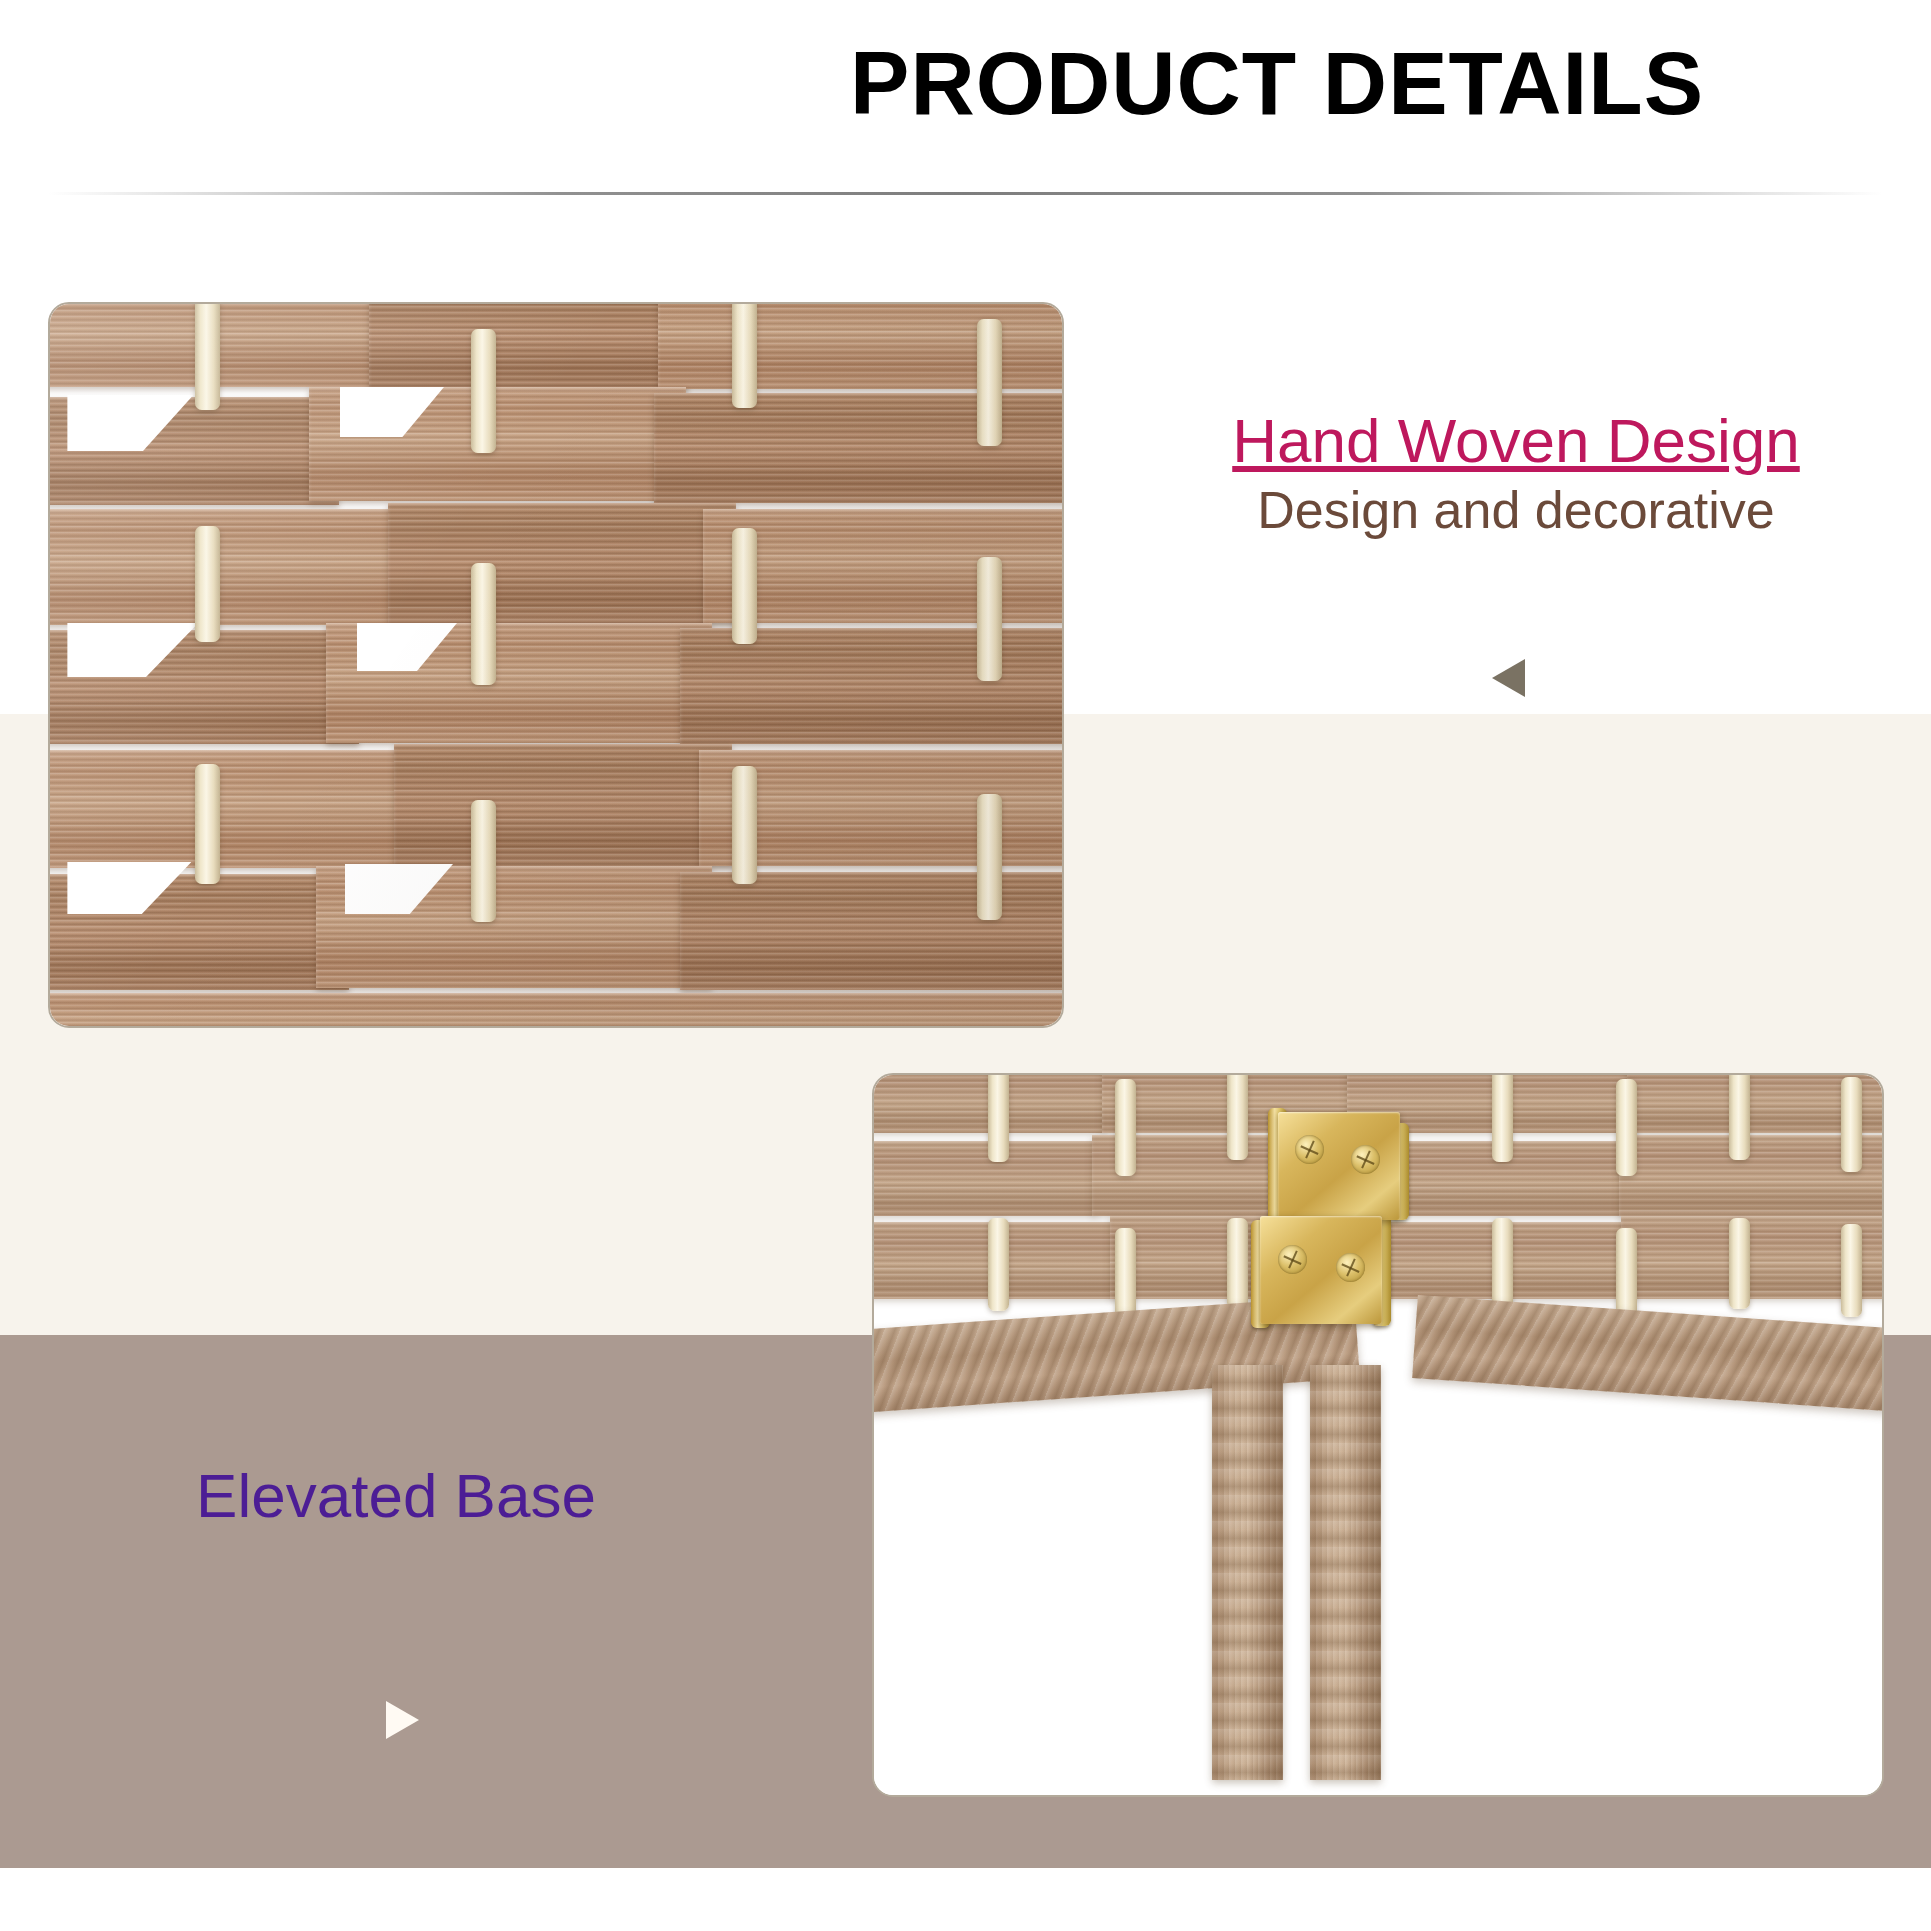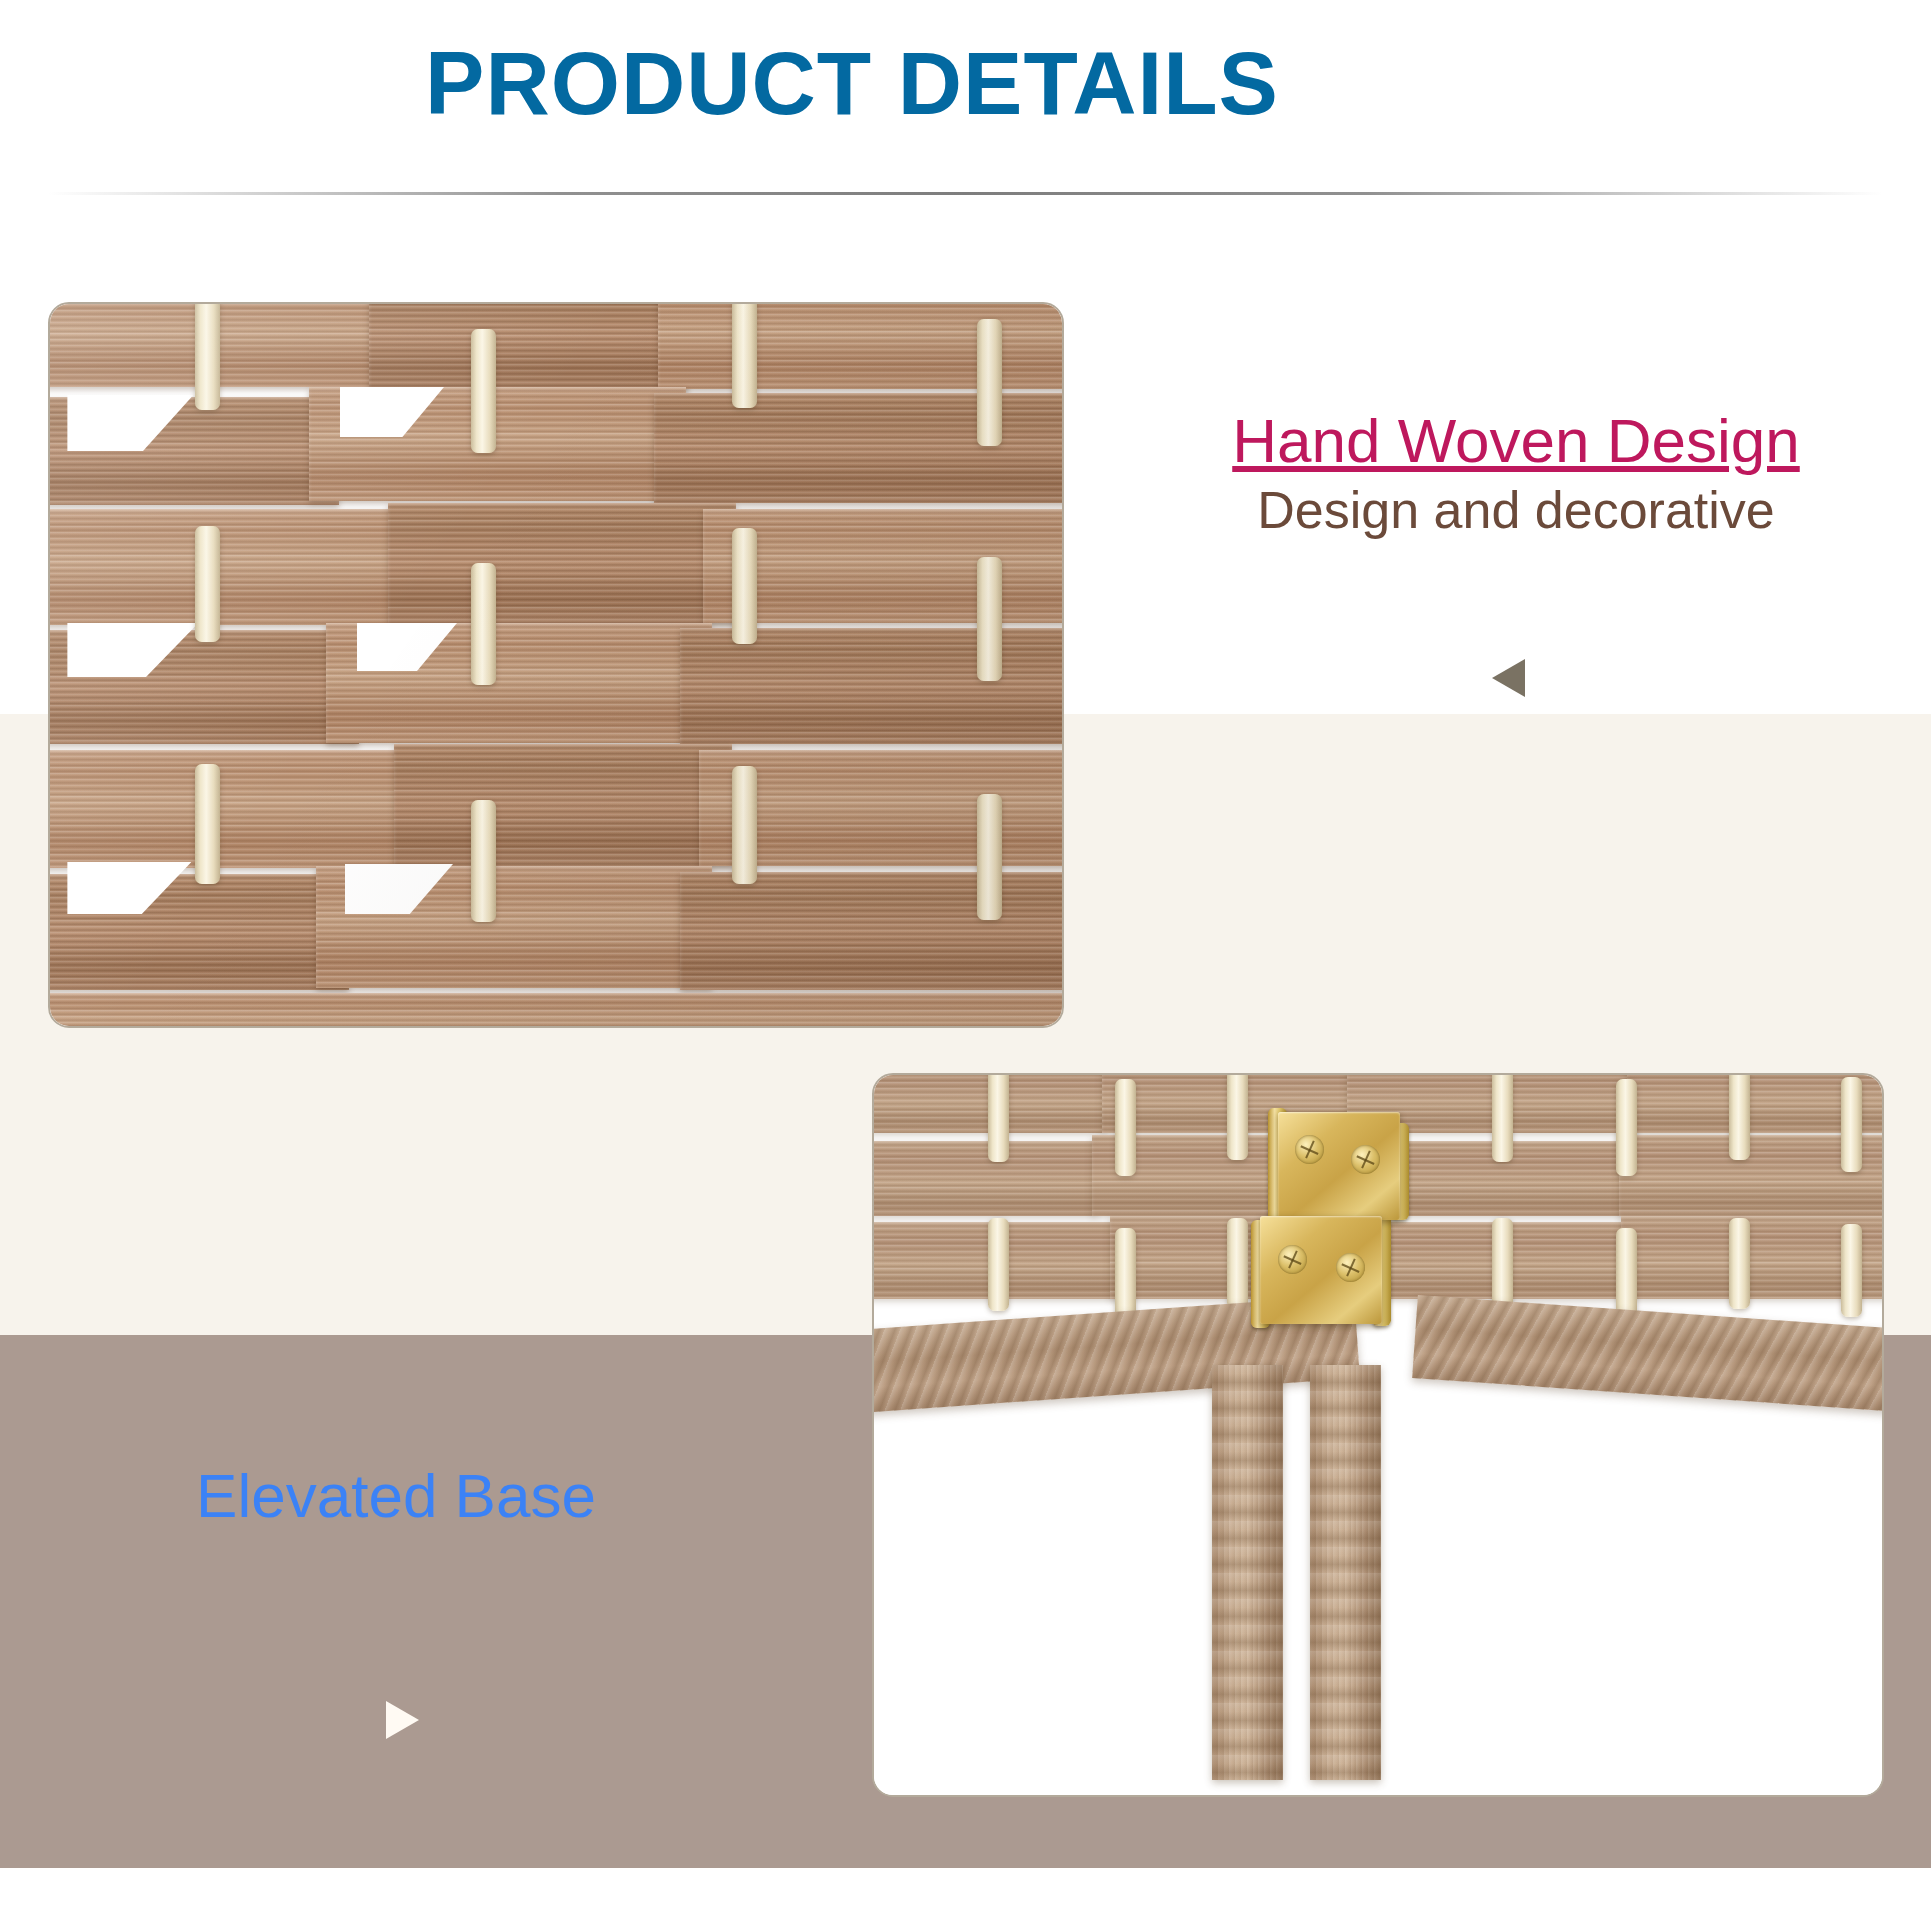--- a/index.html
+++ b/index.html
@@ -14,23 +14,23 @@
   
   #bg-band-white{position:absolute;left:0;top:0;width:1931px;height:714px;background:#ffffff;}
   #bg-band-cream{position:absolute;left:0;top:714px;width:1931px;height:621px;background:#f7f3ec;}
   #bg-band-taupe{position:absolute;left:0;top:1335px;width:1931px;height:533px;background:#ab9a91;}
   #bg-band-bottom{position:absolute;left:0;top:1868px;width:1931px;height:63px;background:#ffffff;}
 
   
   #header{position:absolute;left:0;top:0;width:1931px;height:203px;}
   #page-title{
     position:absolute;left:0;top:37px;width:1704px;
-    text-align:center;
+    text-align:right;
     font-size:89px;font-weight:bold;letter-spacing:1px;
-    color:#0369a1;
+    color:#000000;
     line-height:1.05;
   }
   #title-divider{
     position:absolute;left:48px;top:192px;width:1834px;height:2.9px;
     background:linear-gradient(to right,rgba(130,130,130,0) 0%,rgba(125,125,125,0.85) 28%,rgba(118,118,118,0.95) 50%,rgba(125,125,125,0.85) 72%,rgba(130,130,130,0) 100%);
   }
 
   
   .photo{
     position:absolute;
@@ -156,21 +156,21 @@
   #arrow-woven{
     position:absolute;left:1492px;top:659px;
     width:0;height:0;
     border-top:19.3px solid transparent;
     border-bottom:19.3px solid transparent;
     border-right:33px solid #7a7263;
   }
 
   #feature-base{position:absolute;left:58px;top:1461px;width:676px;text-align:center;}
   #feature-base .feat-title{
-    font-size:62px;font-weight:normal;color:#3b82f6;line-height:1.12;white-space:nowrap;
+    font-size:62px;font-weight:normal;color:#4c1d95;line-height:1.12;white-space:nowrap;
   }
   #feature-base .feat-sub{
     font-size:52px;font-weight:normal;color:#fffaf3;line-height:1.2;margin-top:3.9px;white-space:nowrap;
   }
   #arrow-base{
     position:absolute;left:386px;top:1701px;
     width:0;height:0;
     border-top:19.3px solid transparent;
     border-bottom:19.3px solid transparent;
     border-left:33px solid #fffaf3;

